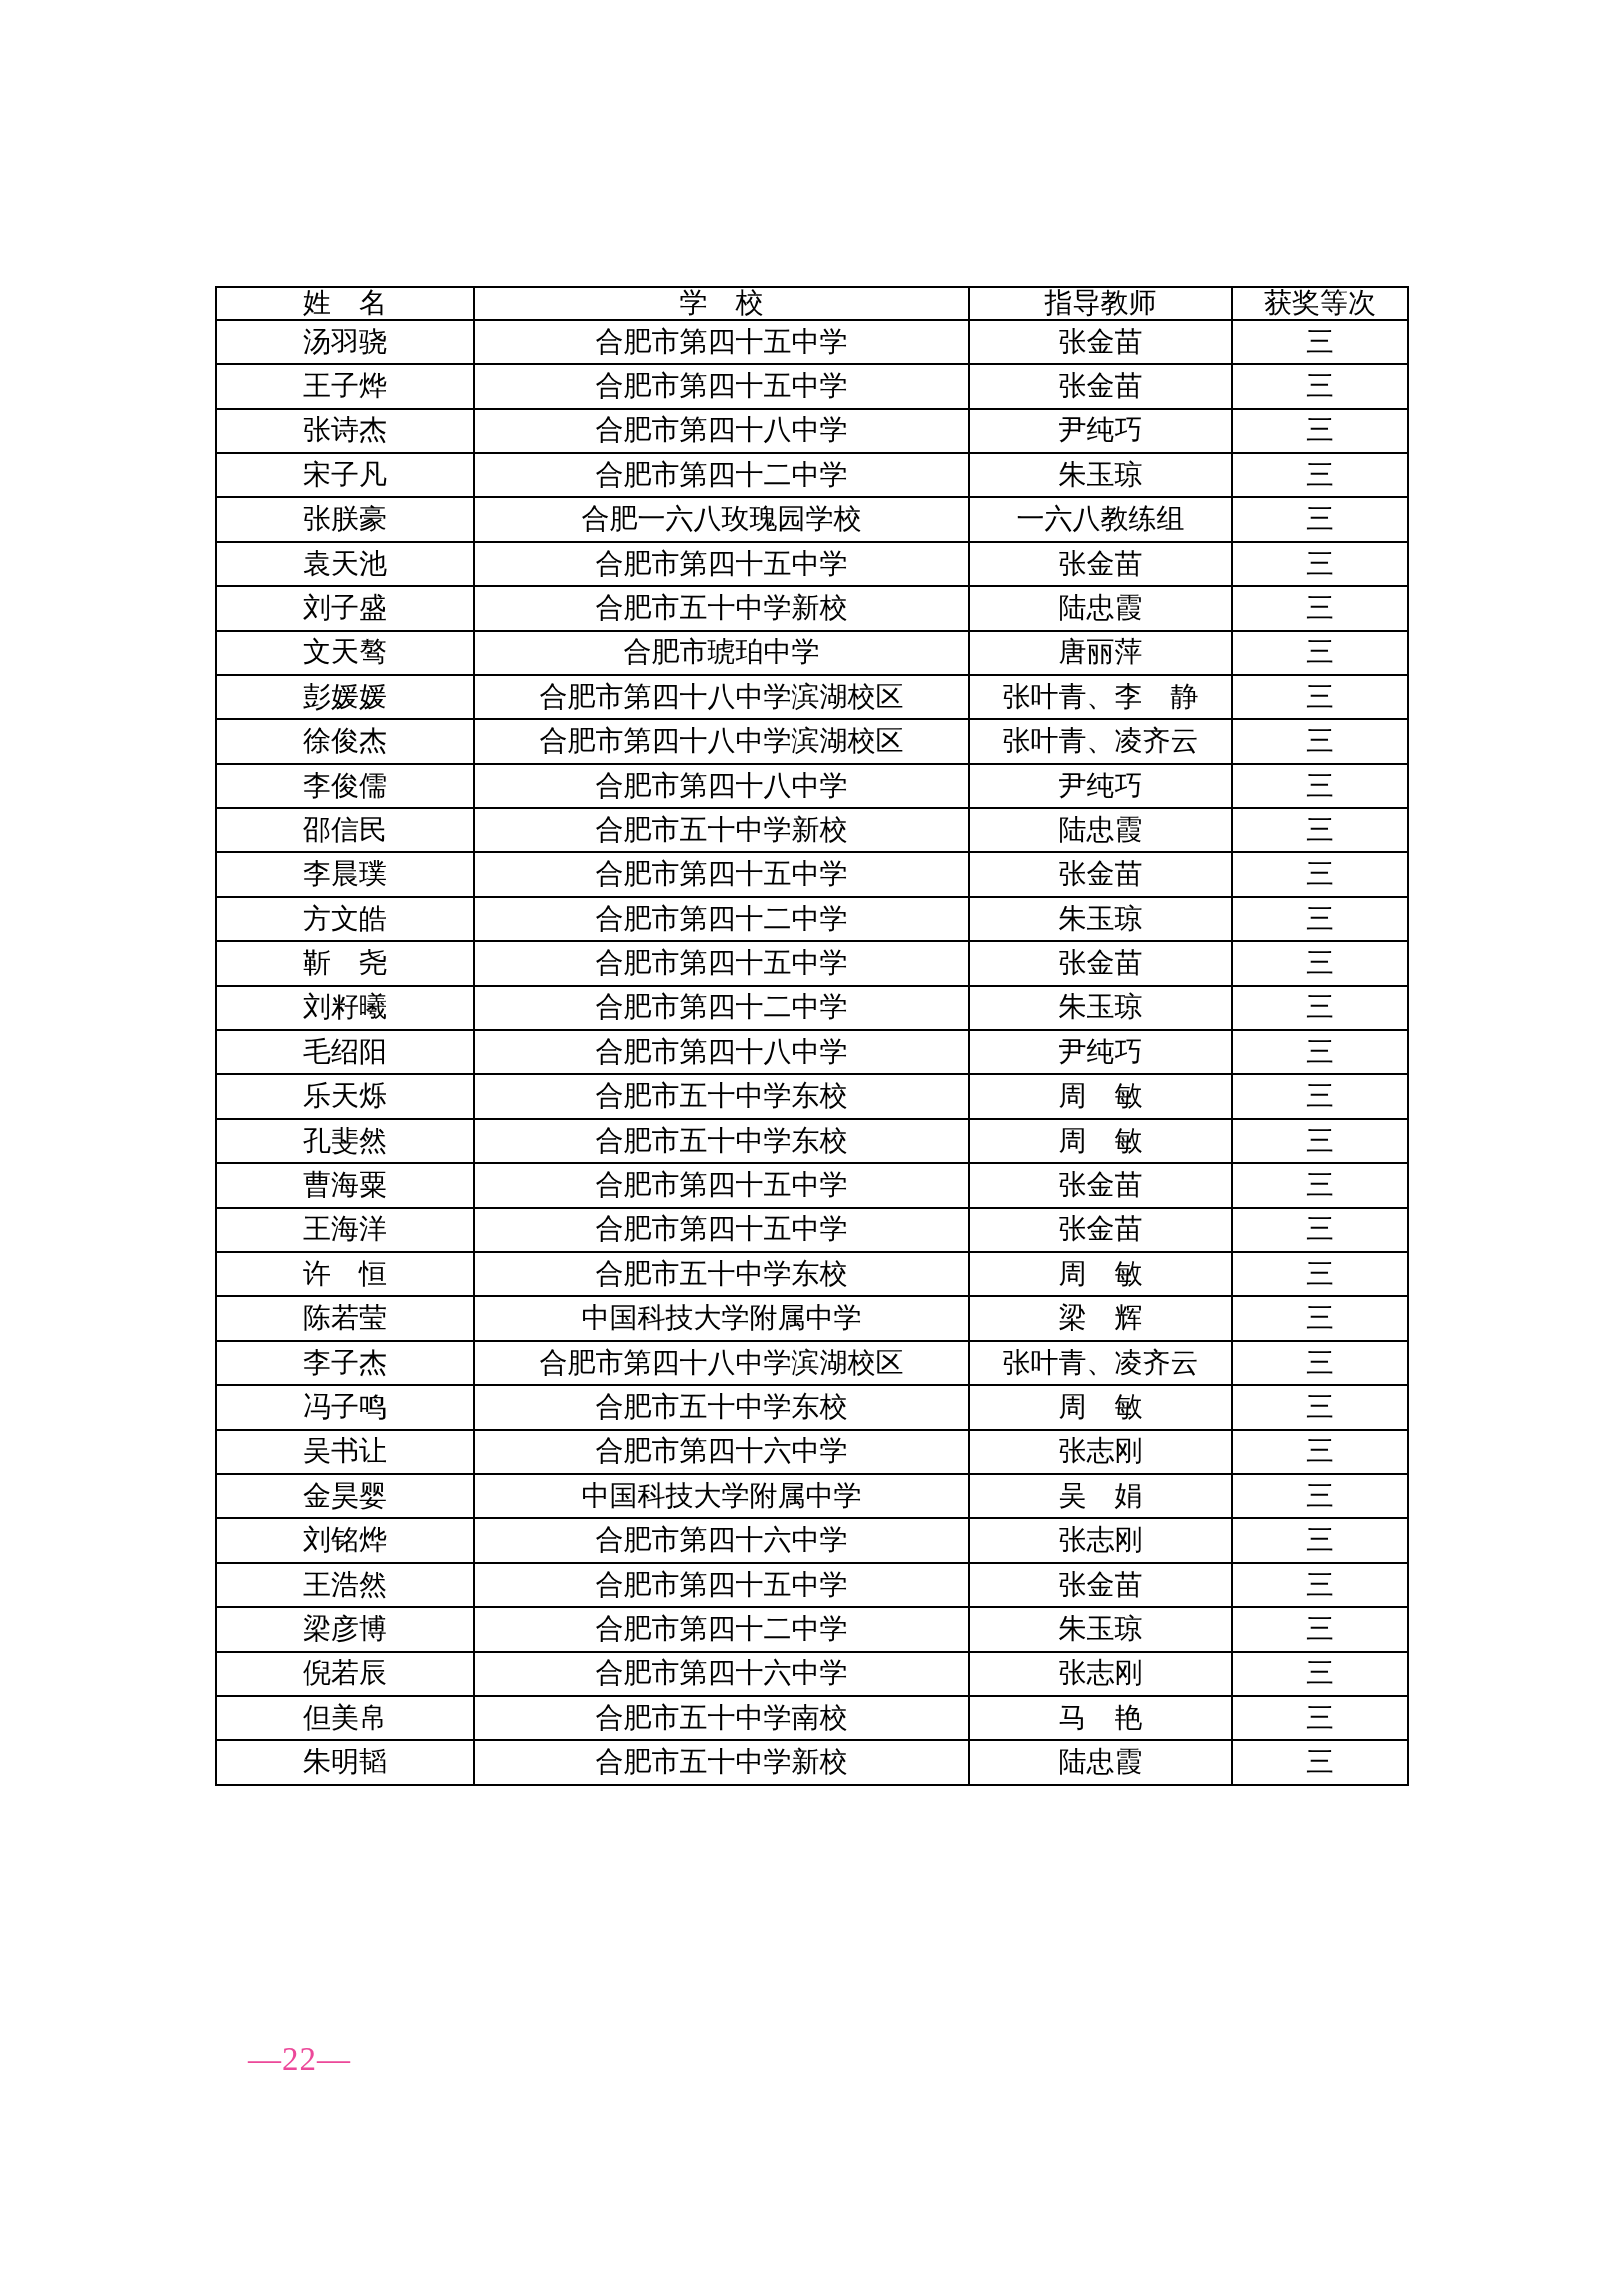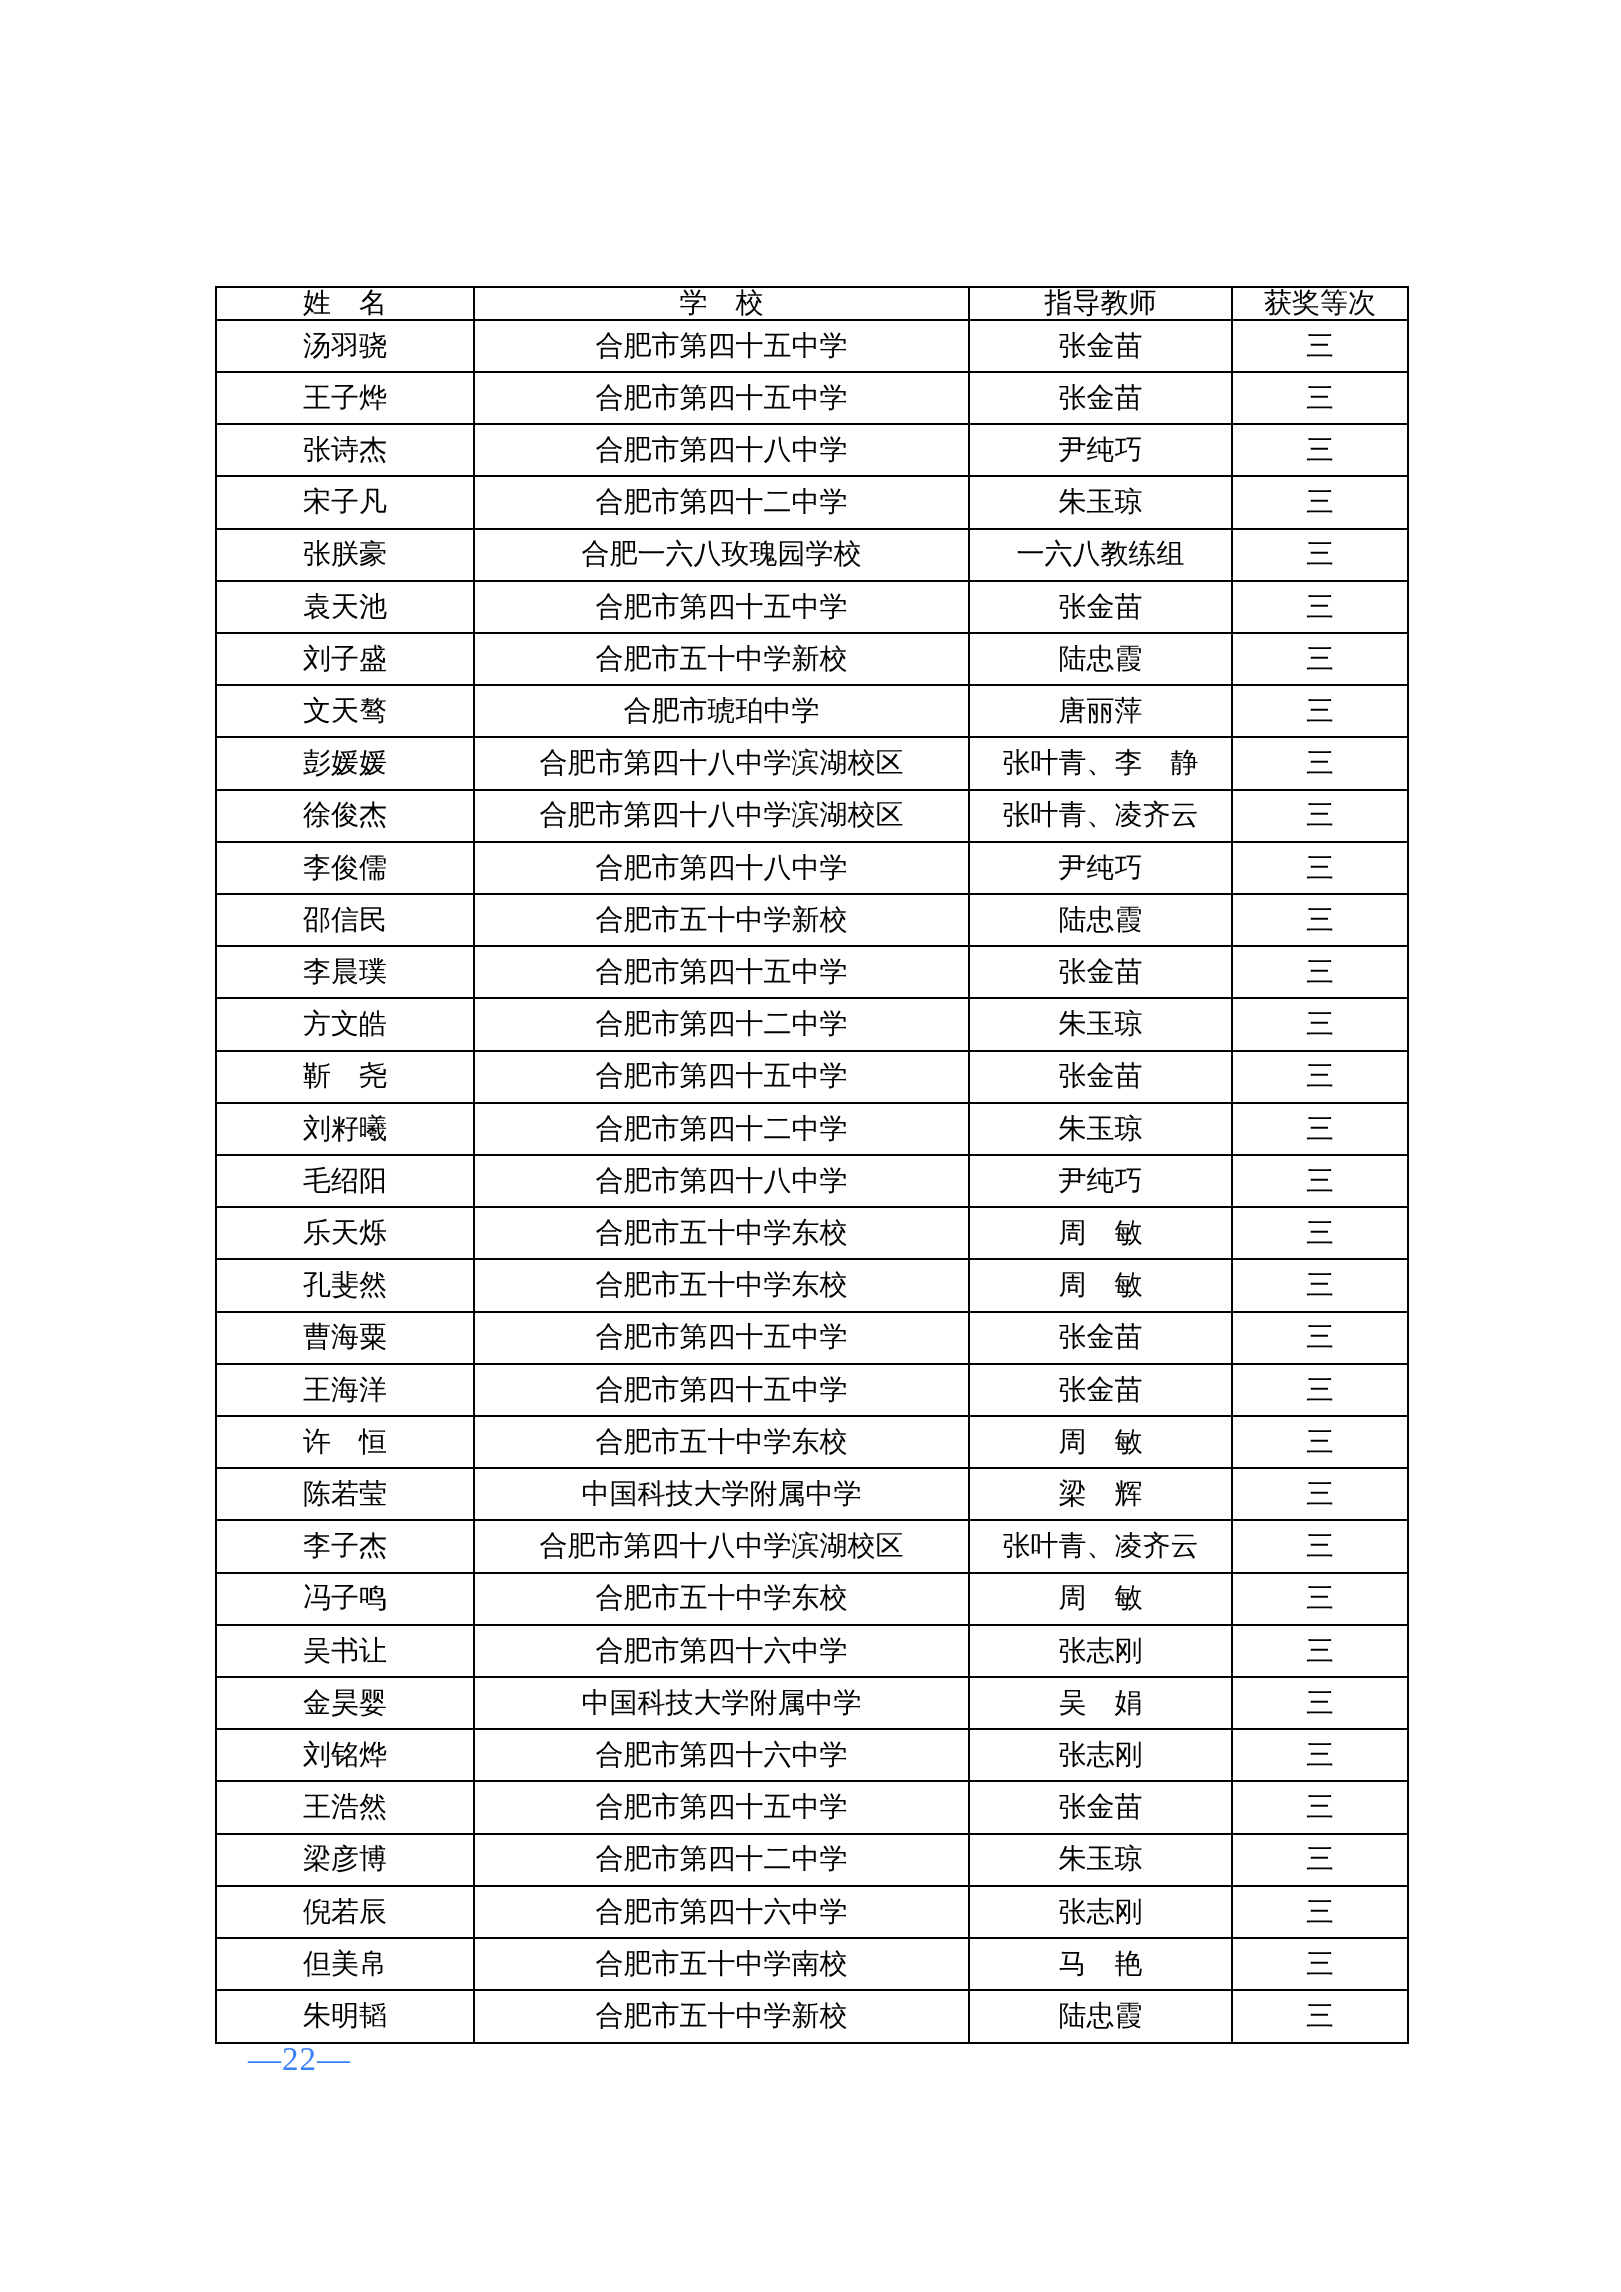--- a/index.html
+++ b/index.html
@@ -13,21 +13,21 @@
     height: 2293px;
     background: #ffffff;
     font-family: "Liberation Serif", "DejaVu Serif", serif;
     color: #000000;
   }
   table.award-table {
     position: absolute;
     left: 215px;
     top: 286px;
     width: 1192px;
-    height: 1758px;
+    height: 1500px;
     border-collapse: collapse;
     table-layout: fixed;
   }
   table.award-table th,
   table.award-table td {
     border: 2px solid #000000;
     text-align: center;
     vertical-align: middle;
     font-size: 28px;
     font-weight: normal;
@@ -35,21 +35,21 @@
     line-height: 1.1;
     overflow: hidden;
     white-space: nowrap;
   }
   .footer-page-number {
     position: absolute;
     left: 248px;
     top: 2041px;
     font-size: 33px;
     letter-spacing: 1px;
-    color: #3b82f6;
+    color: #ec4899;
   }
 </style>
 </head>
 <body>
 
 <div class="page">
 
   <table class="award-table">
     <colgroup>
       <col style="width:258px">

